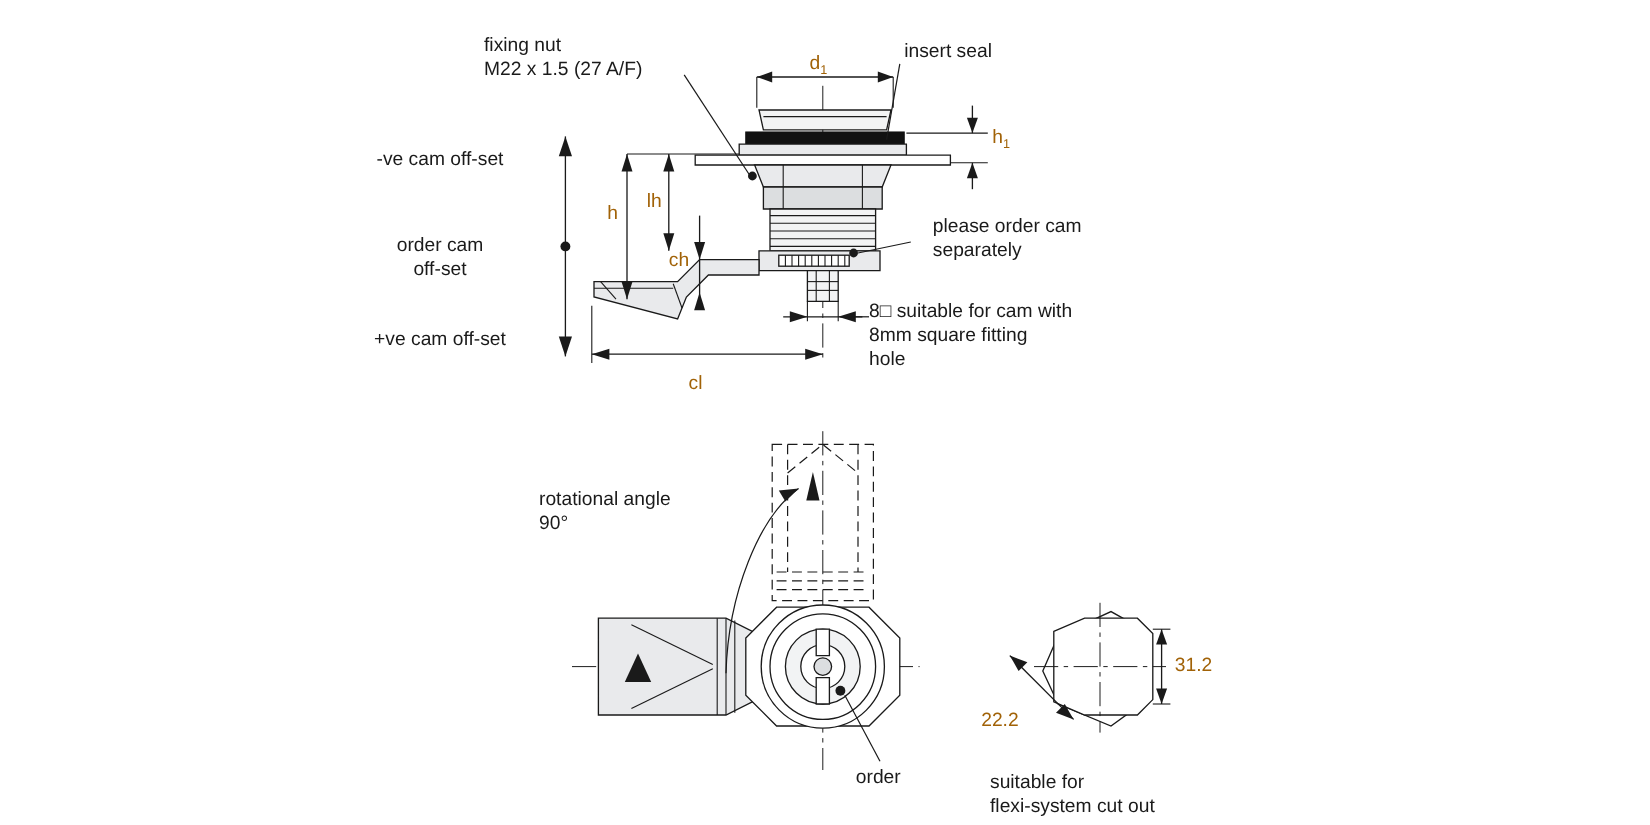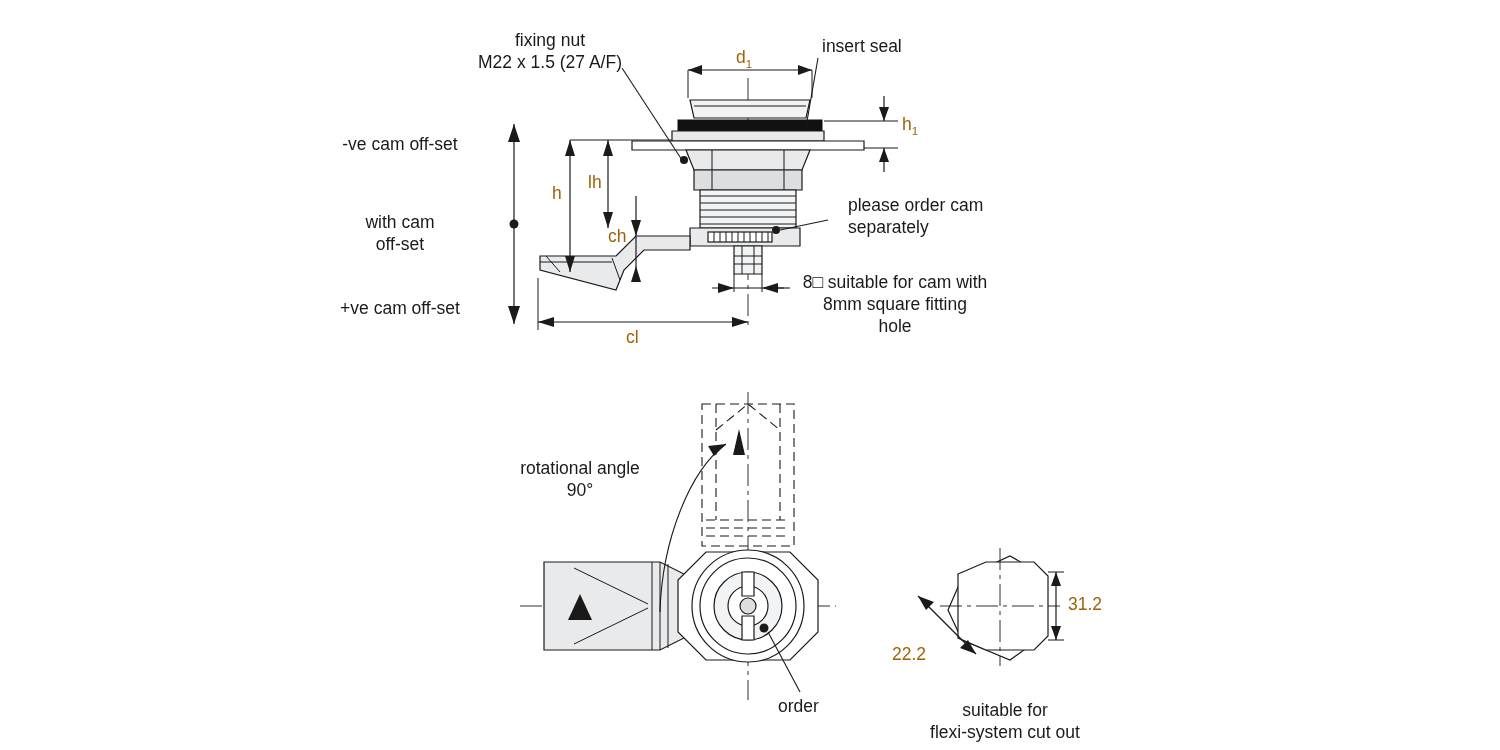--- a/index.html
+++ b/index.html
@@ -17,21 +17,21 @@
     background: #ffffff;
     overflow: hidden;
   }
   .lbl {
     position: absolute;
     font-size: 17.5px;
     color: #1a1a1a;
     line-height: 1.25;
     white-space: pre;
   }
-  .lbl.ctr { text-align: center; }
+  .lbl.ctr { text-align: left; }
   .lbl.rt { text-align: center; }
   .dim {
     position: absolute;
     font-size: 17.5px;
     color: #a16207;
     white-space: pre;
   }
   .sub {
     font-size: 11.5px;
     vertical-align: sub;
@@ -250,38 +250,38 @@
 
   <div class="lbl" style="left:848px; top:195px;">please order cam
 separately</div>
 
   <div class="lbl ctr" style="left:790px; top:272px; width:210px;">8□ suitable for cam with
 8mm square fitting
 hole</div>
 
   <div class="lbl rt" style="left:310px; top:134px; width:180px;">-ve cam off-set</div>
 
-  <div class="lbl rt" style="left:310px; top:212px; width:180px;">with cam
+  <div class="lbl rt" style="left:310px; top:212px; width:180px;">order cam
 off-set</div>
 
   <div class="lbl rt" style="left:310px; top:298px; width:180px;">+ve cam off-set</div>
 
   <div class="dim" style="left:736px; top:47px;"><span>d</span><span class="sub">1</span></div>
 
   <div class="dim" style="left:902px; top:114px;"><span>h</span><span class="sub">1</span></div>
 
   <div class="dim" style="left:552px; top:183px;">h</div>
 
   <div class="dim" style="left:588px; top:172px;text-align:center;">lh</div>
 
   <div class="dim" style="left:608px; top:226px;">ch</div>
 
-  <div class="dim" style="left:626px; top:327px;">cl</div>
-
-  <div class="lbl ctr" style="left:490px; top:458px; width:180px;">rotational angle
+  <div class="dim" style="left:626px; top:338px;">cl</div>
+
+  <div class="lbl ctr" style="left:490px; top:443px; width:180px;">rotational angle
 90°</div>
 
   <div class="lbl" style="left:778px; top:696px;">order</div>
 
   <div class="dim" style="left:1068px; top:594px;">31.2</div>
 
   <div class="dim" style="left:892px; top:644px;">22.2</div>
 
   <div class="lbl ctr" style="left:900px; top:700px; width:210px;">suitable for
 flexi-system cut out</div>

